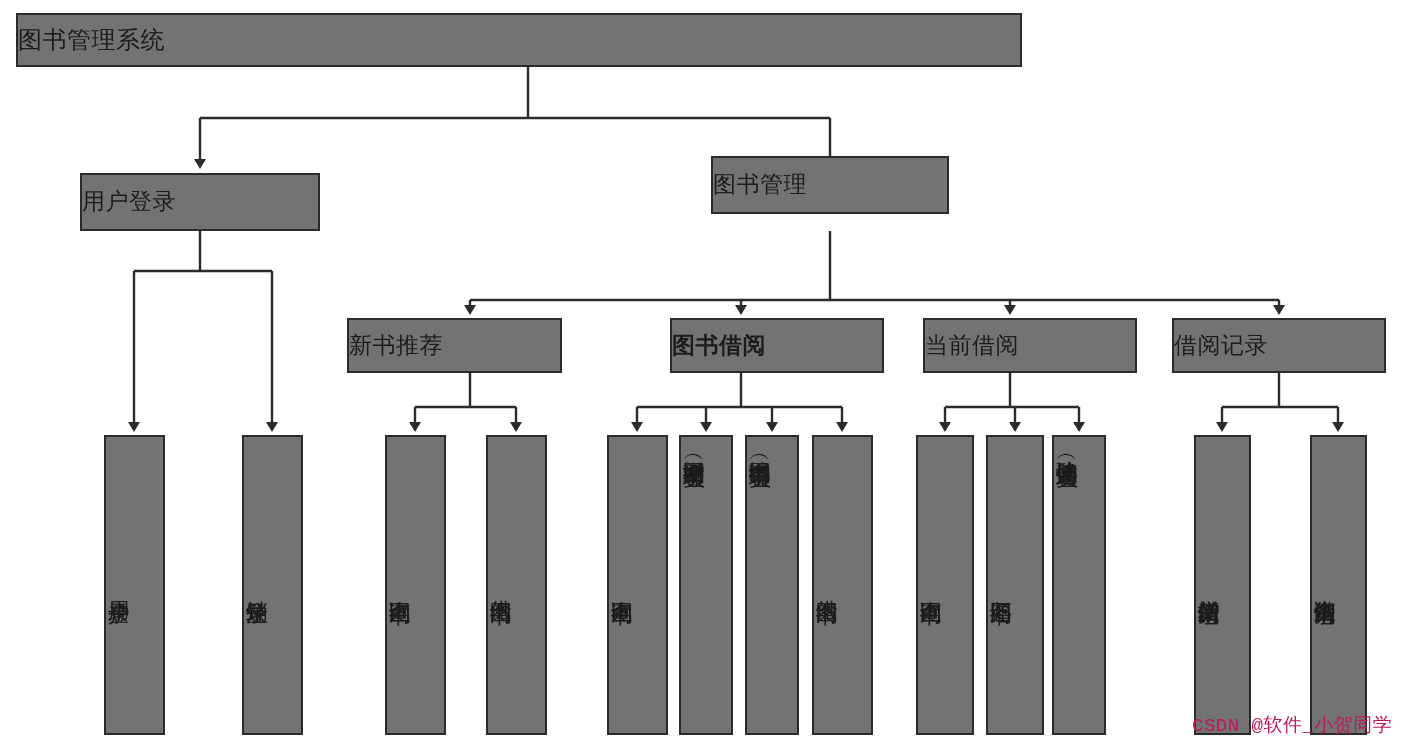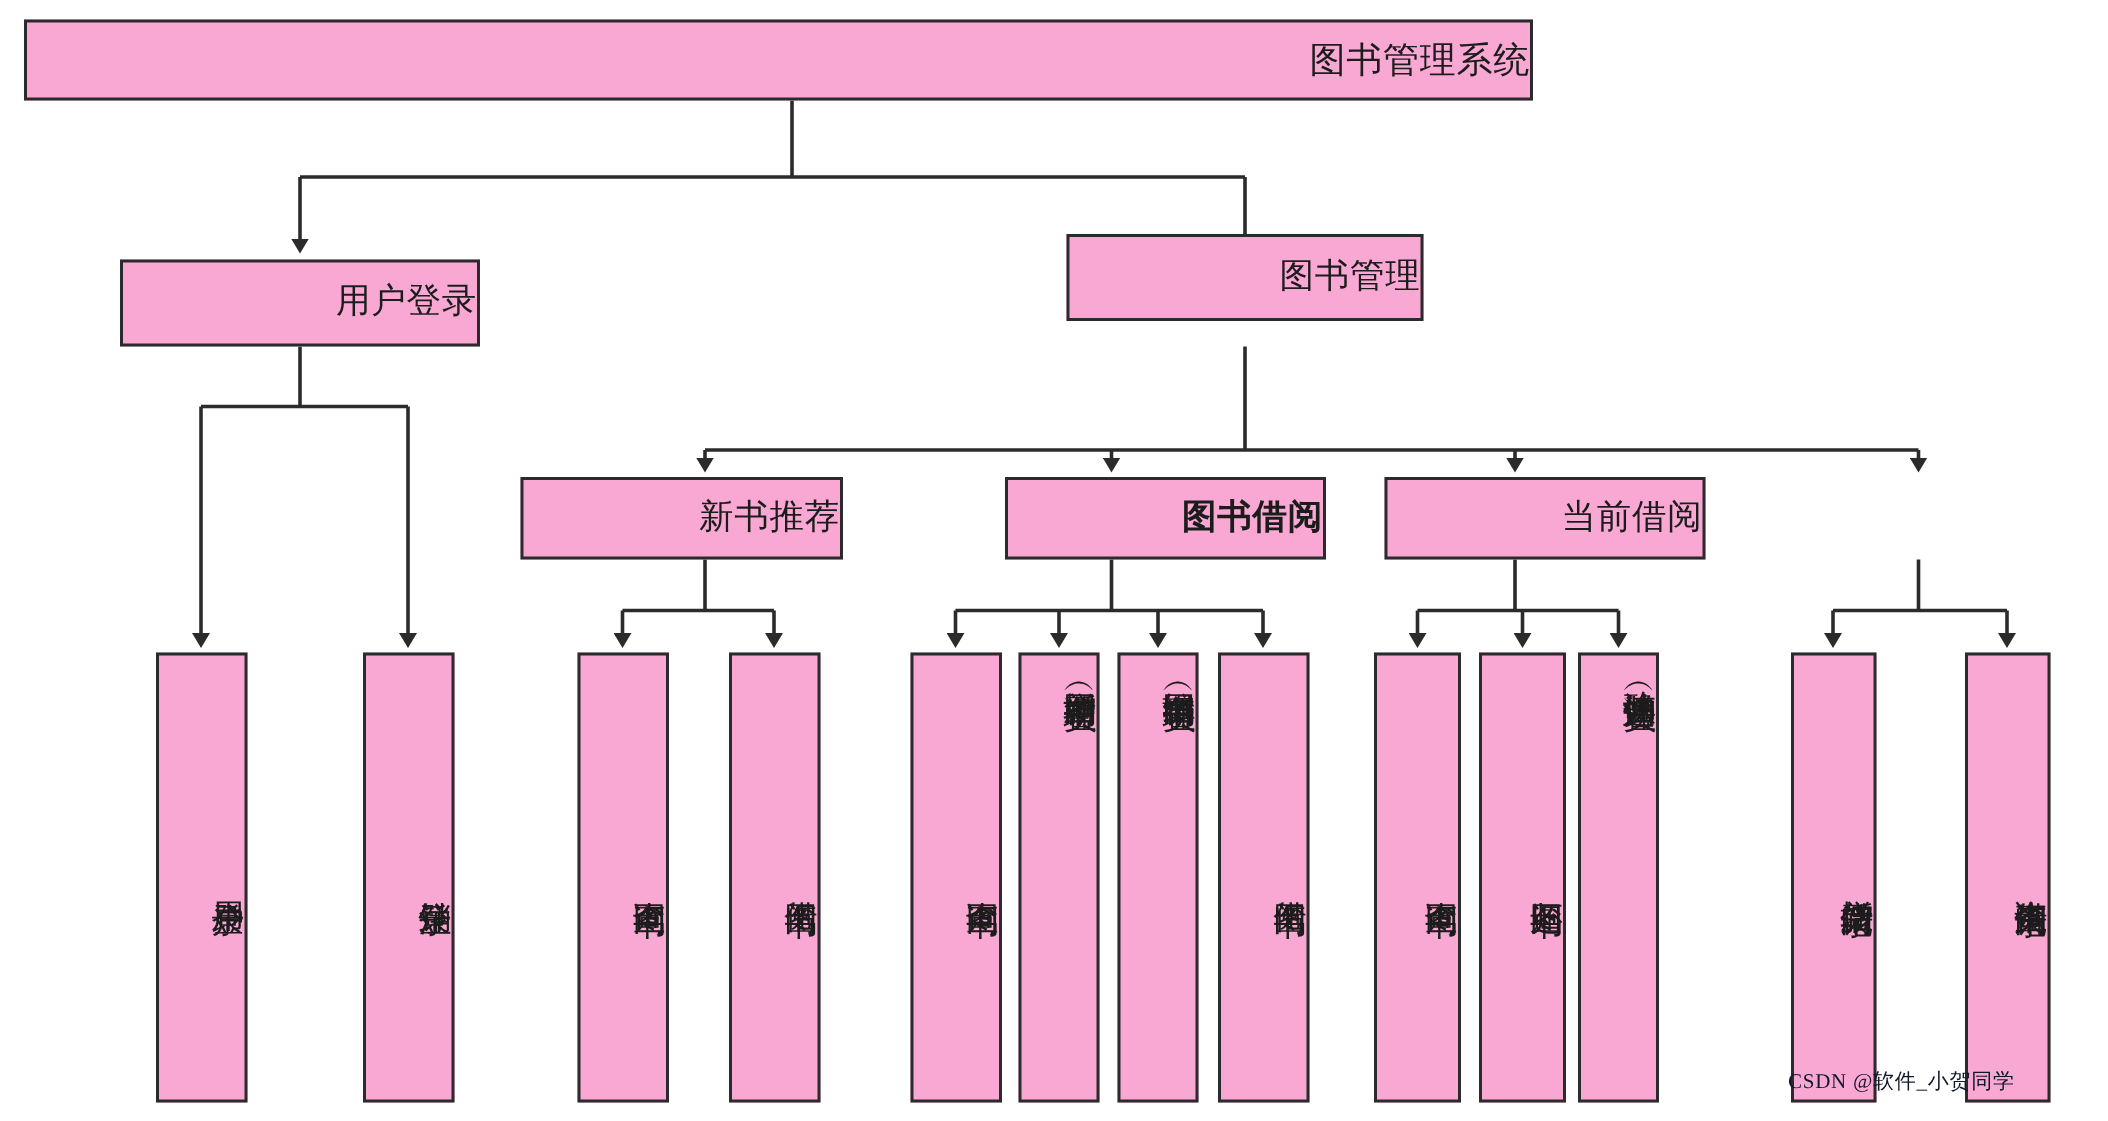--- a/index.html
+++ b/index.html
@@ -21,24 +21,24 @@
     position: absolute;
     left: 0;
     top: 0;
     width: 1405px;
     height: 747px;
   }
   .node {
     position: absolute;
     box-sizing: border-box;
     border: 2px solid #2b2b2b;
-    background: #f9a8d4;
+    background: #737373;
     display: flex;
     align-items: center;
-    justify-content: flex-end;
+    justify-content: flex-start;
     color: #1c1c1c;
     z-index: 2;
   }
   .node .label {
     display: block;
     text-align: center;
     line-height: 1.06;
     letter-spacing: 0.5px;
   }
   
@@ -66,26 +66,26 @@
   .node.vert.tall-text {
     align-items: flex-start;
   }
   .node.vert.tall-text .label {
     padding-top: 2px;
   }
   #watermark {
     position: absolute;
     left: 1192px;
     top: 712px;
-    font-size: 14px;
-    color: #0f172a;
+    font-size: 19px;
+    color: #be185d;
     letter-spacing: 0.5px;
     white-space: nowrap;
     z-index: 3;
-    font-family: Liberation Serif, serif;
+    font-family: Liberation Mono, monospace;
   }
 </style>
 </head>
 <body>
 
 <div id="canvas">
 
   <svg id="svg-layer" viewBox="0 0 1405 747" xmlns="http://www.w3.org/2000/svg">
     <defs>
       <marker id="arrow" markerWidth="10" markerHeight="12" refX="1" refY="6" orient="auto" markerUnits="userSpaceOnUse">
@@ -164,20 +164,23 @@
 
   <div class="node horiz" style="left:347px; top:318px; width:215px; height:55px;">
     <span class="label">新书推荐</span>
   </div>
   <div class="node horiz" style="left:670px; top:318px; width:214px; height:55px;font-weight:bold;">
     <span class="label">图书借阅</span>
   </div>
   <div class="node horiz" style="left:903px; top:318px; width:214px; height:55px;margin-left:20px;">
     <span class="label">当前借阅</span>
   </div>
+  <div class="node horiz" style="left:1172px; top:318px; width:214px; height:55px;">
+    <span class="label">借阅记录</span>
+  </div>
 
   <div class="node vert" style="left:104px; top:435px; width:61px; height:300px;">
     <span class="label">用户登录</span>
   </div>
   <div class="node vert" style="left:242px; top:435px; width:61px; height:300px;">
     <span class="label">注销登录</span>
   </div>
 
   <div class="node vert" style="left:385px; top:435px; width:61px; height:300px;">
     <span class="label">查询图书</span>

